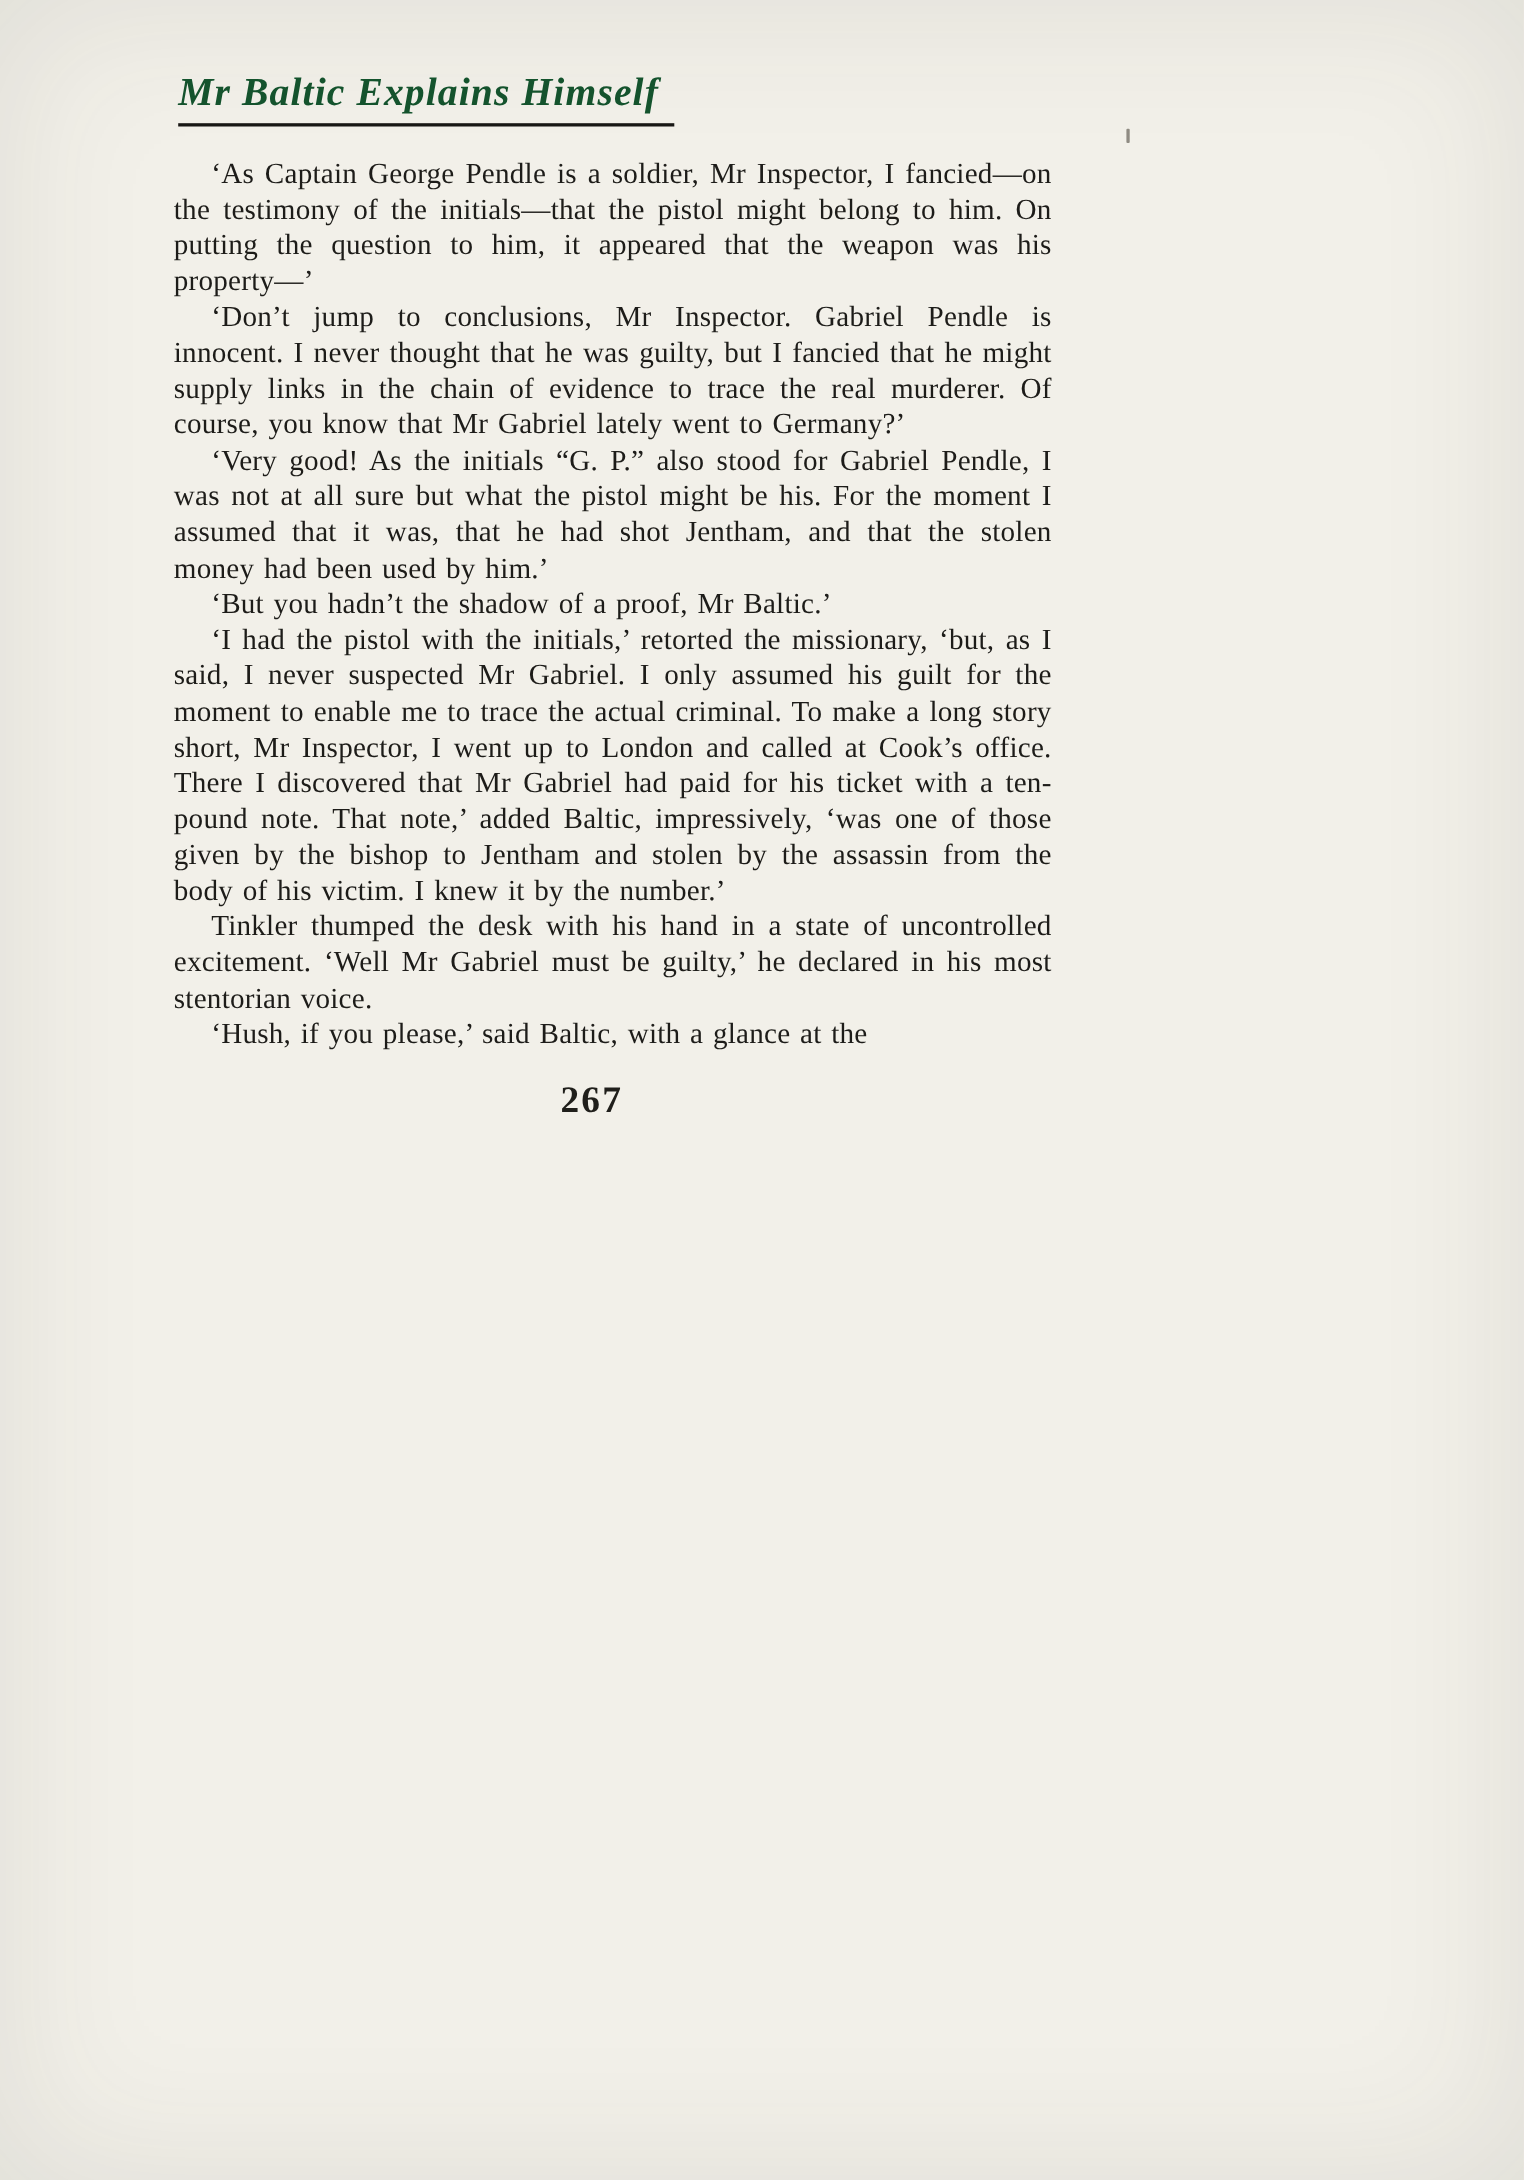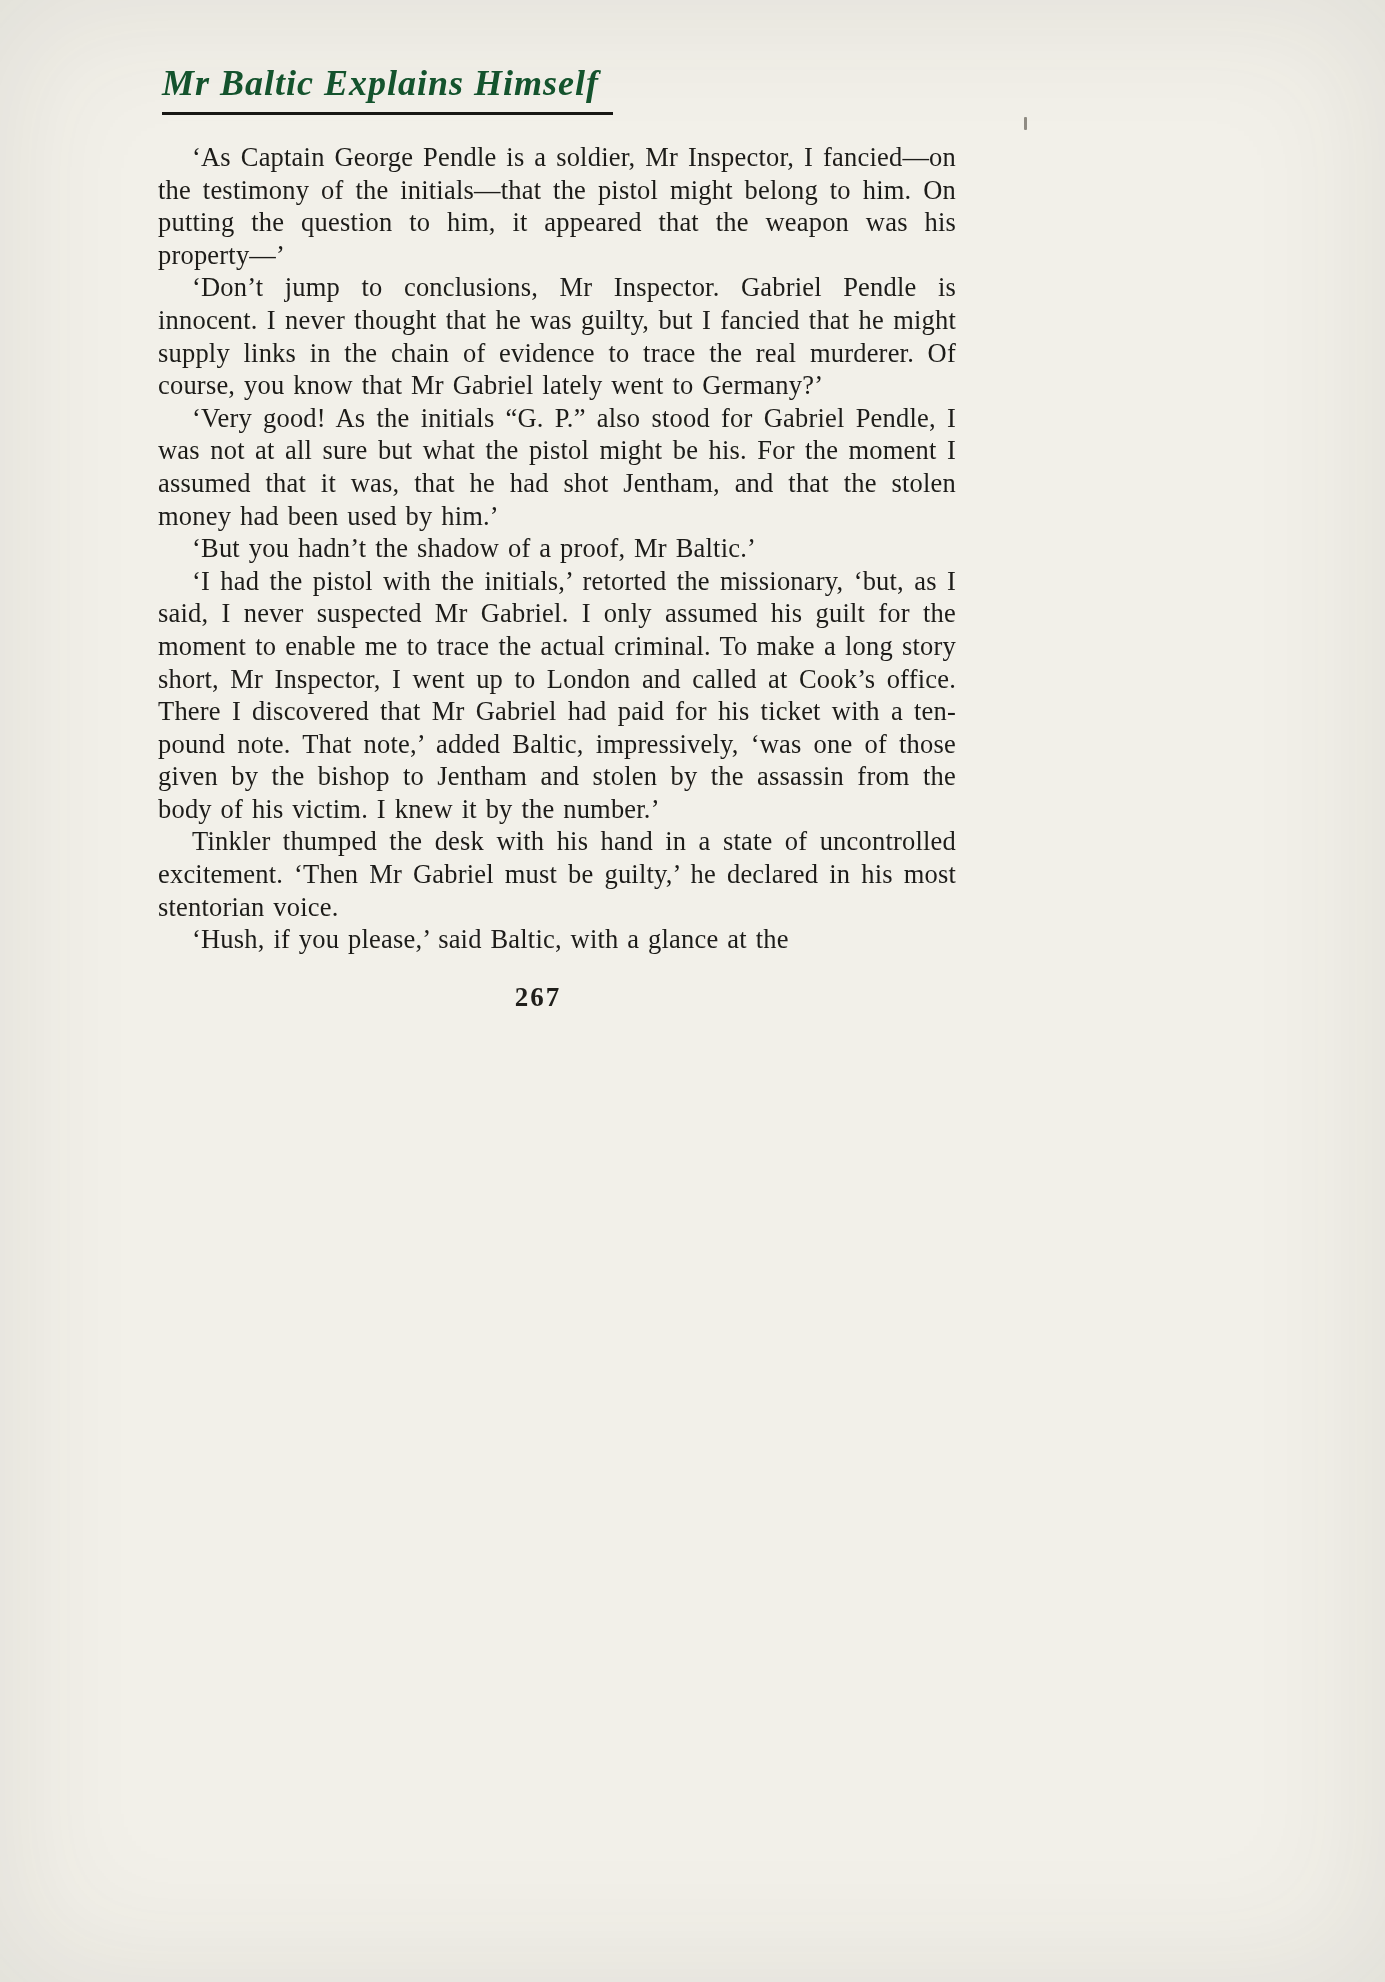--- a/index.html
+++ b/index.html
@@ -48,21 +48,21 @@
     color: #1d1c19;
   }
   .para {
     margin: 0;
     text-indent: 34px;
   }
   .page-number {
     margin-top: 26px;
     width: 760px;
     text-align: center;
-    font-size: 27px;
+    font-size: 34px;
     font-weight: 700;
     letter-spacing: 2px;
     color: #201f1b;
   }
   .ink-speck {
     position: absolute;
     left: 1024px;
     top: 117px;
     width: 3px;
     height: 13px;
@@ -77,18 +77,18 @@
 <div class="scan">
   <div class="ink-speck"></div>
   <div class="content">
     <h1 class="running-header">Mr Baltic Explains Himself</h1>
     <div class="body-text">
         <p class="para">‘As Captain George Pendle is a soldier, Mr Inspector, I fancied—on the testimony of the initials—that the pistol might belong to him. On putting the question to him, it appeared that the weapon was his property—’</p>
         <p class="para">‘Don’t jump to conclusions, Mr Inspector. Gabriel Pendle is innocent. I never thought that he was guilty, but I fancied that he might supply links in the chain of evidence to trace the real murderer. Of course, you know that Mr Gabriel lately went to Germany?’</p>
         <p class="para">‘Very good! As the initials “G. P.” also stood for Gabriel Pendle, I was not at all sure but what the pistol might be his. For the moment I assumed that it was, that he had shot Jentham, and that the stolen money had been used by him.’</p>
         <p class="para">‘But you hadn’t the shadow of a proof, Mr Baltic.’</p>
         <p class="para">‘I had the pistol with the initials,’ retorted the missionary, ‘but, as I said, I never suspected Mr Gabriel. I only assumed his guilt for the moment to enable me to trace the actual criminal. To make a long story short, Mr Inspector, I went up to London and called at Cook’s office. There I discovered that Mr Gabriel had paid for his ticket with a ten-pound note. That note,’ added Baltic, impressively, ‘was one of those given by the bishop to Jentham and stolen by the assassin from the body of his victim. I knew it by the number.’</p>
-        <p class="para">Tinkler thumped the desk with his hand in a state of uncontrolled excitement. ‘Then Mr Gabriel must be guilty,’ he declared in his most stentorian voice.</p>
+        <p class="para">Tinkler thumped the desk with his hand in a state of uncontrolled excitement. ‘Well Mr Gabriel must be guilty,’ he declared in his most stentorian voice.</p>
         <p class="para">‘Hush, if you please,’ said Baltic, with a glance at the</p>
       </div>
     <div class="page-number">267</div>
   </div>
 </div>
 
 </body></html>

